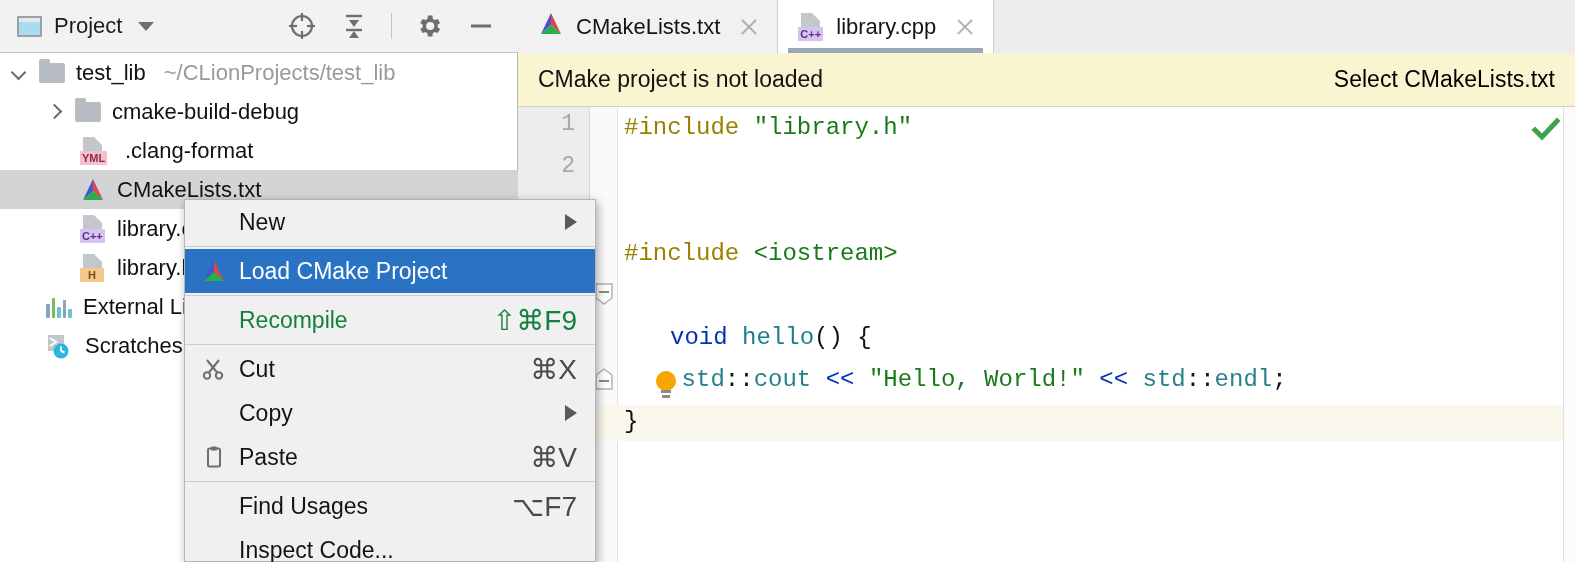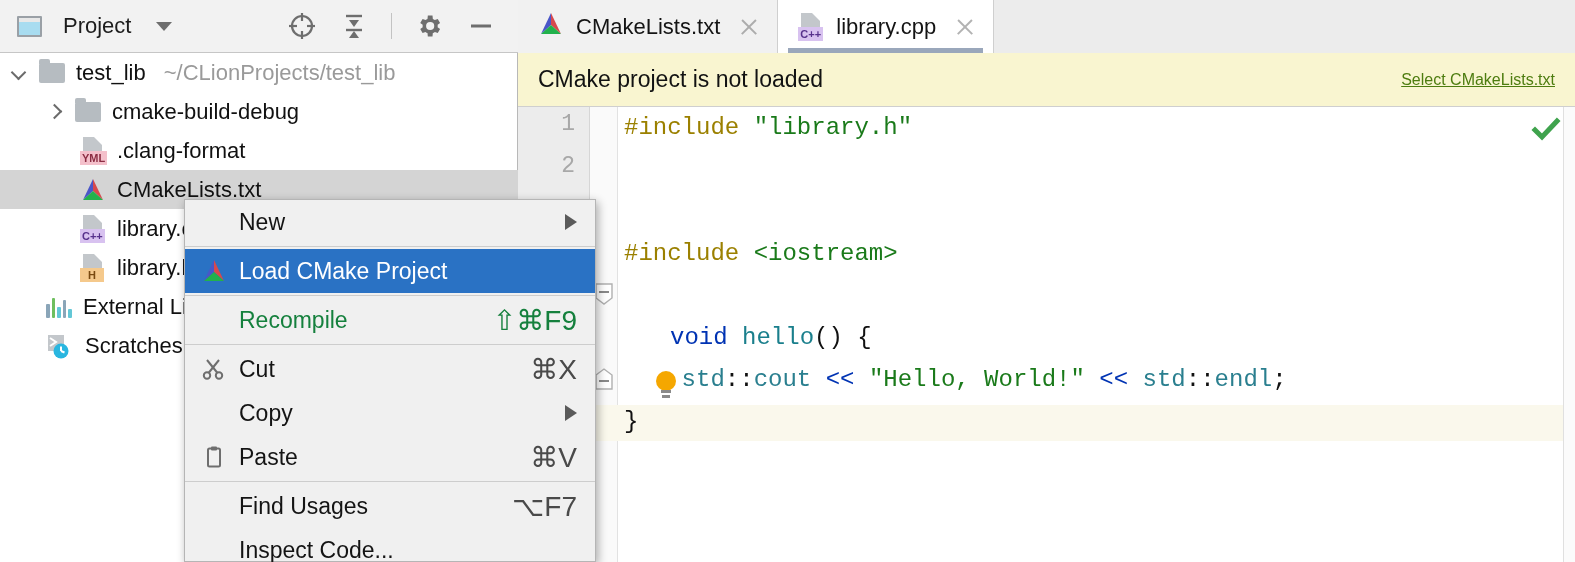--- a/index.html
+++ b/index.html
@@ -15,21 +15,21 @@
   #sidebar {
     position: absolute; left: 0; top: 0; width: 518px; height: 562px;
     background: #ffffff;
     border-right: 1px solid #b8b8b8;
   }
   #proj-toolbar {
     position: absolute; left: 0; top: 0; width: 518px; height: 53px;
     background: #f2f2f2; border-bottom: 1px solid #c6c6c6;
     display: flex; align-items: center;
   }
-  .pt-title-wrap { display: flex; align-items: center; padding-left: 17px; gap: 21px; }
+  .pt-title-wrap { display: flex; align-items: center; padding-left: 17px; gap: 12px; }
   .win-icon {
     width: 25px; height: 21px; border: 2px solid #9aa0a6; background: #a8dcf0;
     border-radius: 1px; position: relative;
   }
   .win-icon::before {
     content: ""; position: absolute; left: 0; right: 0; top: 0; height: 4px; background: #e8e8e8;
   }
   .pt-title { font-size: 22px; color: #1c1c1c; }
   .caret-down {
     width: 0; height: 0; border-left: 8px solid transparent; border-right: 8px solid transparent;
@@ -105,21 +105,21 @@
   }
   .tab-close::before { transform: rotate(45deg); }
   .tab-close::after  { transform: rotate(-45deg); }
 
   #notif {
     position: absolute; left: 0; top: 53px; right: 0; height: 54px;
     background: #f9f5d0; border-bottom: 1px solid #cfcfcf;
     display: flex; align-items: center; padding: 8px 20px;
   }
   #notif .msg { font-size: 23px; color: #121212; }
-  #notif .action { margin-left: auto; font-size: 16px; color: #4d7c0f; text-decoration: underline; }
+  #notif .action { margin-left: auto; font-size: 23px; color: #000000; }
 
   #code-wrap { position: absolute; left: 0; top: 107px; right: 0; bottom: 0; background: #ffffff; }
   #gutter {
     position: absolute; left: 0; top: 0; width: 72px; bottom: 0;
     background: #ececec; border-right: 1px solid #d6d6d6;
   }
   .lineno {
     position: absolute; right: 14px; font-size: 23px; color: #a8a8a8;
     font-family: "Liberation Mono", monospace;
   }
@@ -220,21 +220,21 @@
         <span class="tree-label">test_lib</span>
         <span class="tree-path">~/CLionProjects/test_lib</span>
       </div>
 
       <div class="tree-row" style="padding-left:48px;">
         <div class="arrow right"></div>
         <div class="folder-icon" style="margin-left:12px;"></div>
         <span class="tree-label">cmake-build-debug</span>
       </div>
 
-      <div class="tree-row" style="padding-left:80px;">
+      <div class="tree-row" style="padding-left:80px;gap:8px;">
         <div class="file-icon">
           <span class="page"></span>
             <span class="badge yml">YML</span>
         </div>
         <span class="tree-label">.clang-format</span>
       </div>
 
       <div class="tree-row selected" style="padding-left:80px;">
         <div class="cmake-icon">
           <svg width="26" height="24" viewBox="0 0 26 24">

